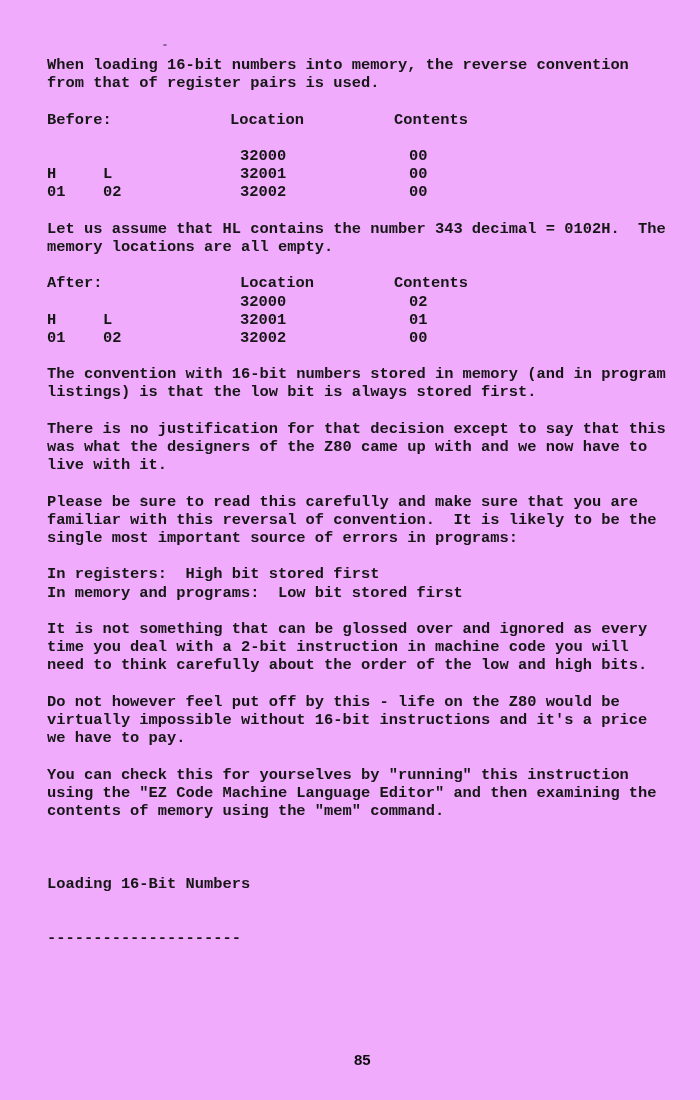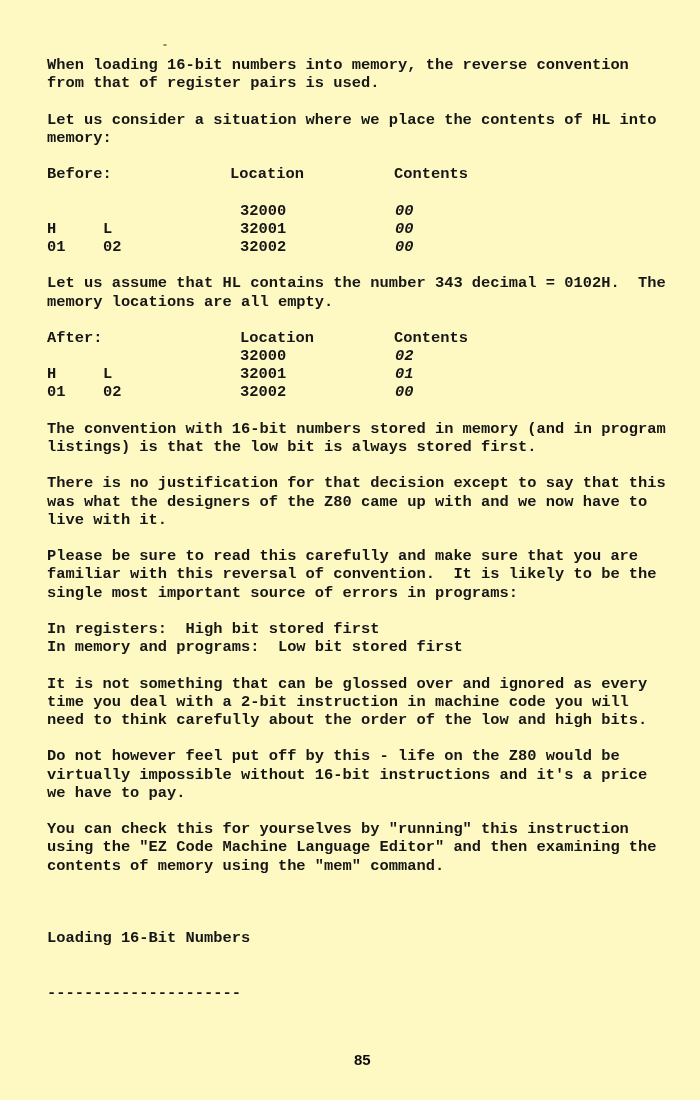--- a/index.html
+++ b/index.html
@@ -4,21 +4,21 @@
 <style>
   html, body {
     margin: 0;
     padding: 0;
     background: #e8e8e8;
   }
   .page {
     position: relative;
     width: 700px;
     height: 1100px;
-    background: #fef9c3;
+    background: #f0abfc;
     overflow: hidden;
     font-family: "Liberation Mono", "DejaVu Sans Mono", monospace;
     color: #161616;
   }
   .content {
     position: absolute;
     top: 56px;
     left: 47px;
     width: 640px;
     font-size: 15.4px;
@@ -41,21 +41,21 @@
   }
   .cell {
     position: absolute;
     top: 0;
     white-space: pre;
   }
   .c-label { left: 0; }
   .c-r1    { left: 0; }
   .c-r2    { left: 56px; }
   .c-loc   { left: 193px; }
-  .c-val   { left: 348px; font-style: italic; }
+  .c-val   { left: 362px; }
   .c-loc-h { left: 183px; }
   .c-val-h { left: 347px; }
   .after-table .c-loc-h { left: 193px; }
   
   .heading-block { white-space: pre; font-family: Liberation Mono, monospace; }
   .heading-underline { letter-spacing: 0; }
   
   .pagenum {
     position: absolute;
     top: 1051px;
@@ -77,22 +77,20 @@
 </head>
 <body>
 
 <div class="page">
   <div class="speck speck-1"></div>
   <div class="speck speck-2"></div>
 
   <div class="content">
     <p>When loading 16-bit numbers into memory, the reverse convention
 from that of register pairs is used.</p>
-    <p>Let us consider a situation where we place the contents of HL into
-memory:</p>
 
     <div class="memtable before-table">
         <div class="trow">
           <span class="cell c-label">Before:</span>
           <span class="cell c-loc-h">Location</span>
           <span class="cell c-val-h">Contents</span>
         </div>
         <div class="trow"></div>
         <div class="trow">
           <span class="cell c-r1"></span>

